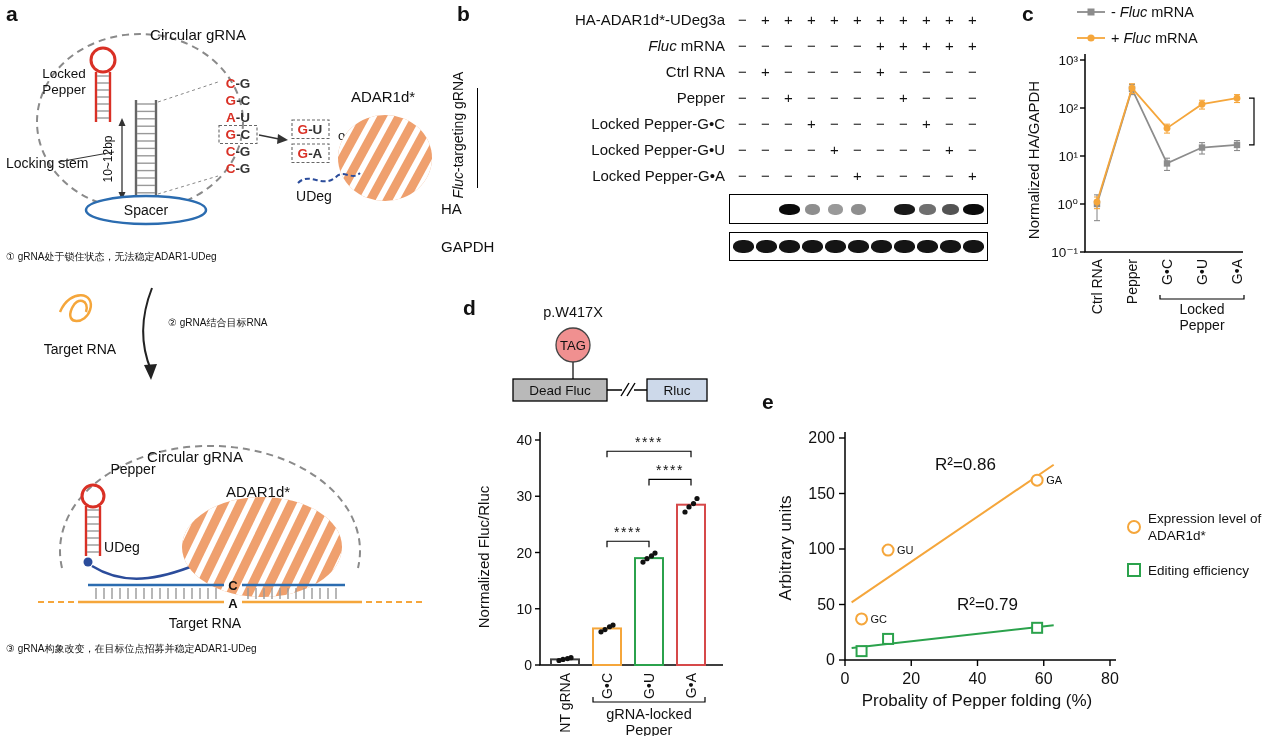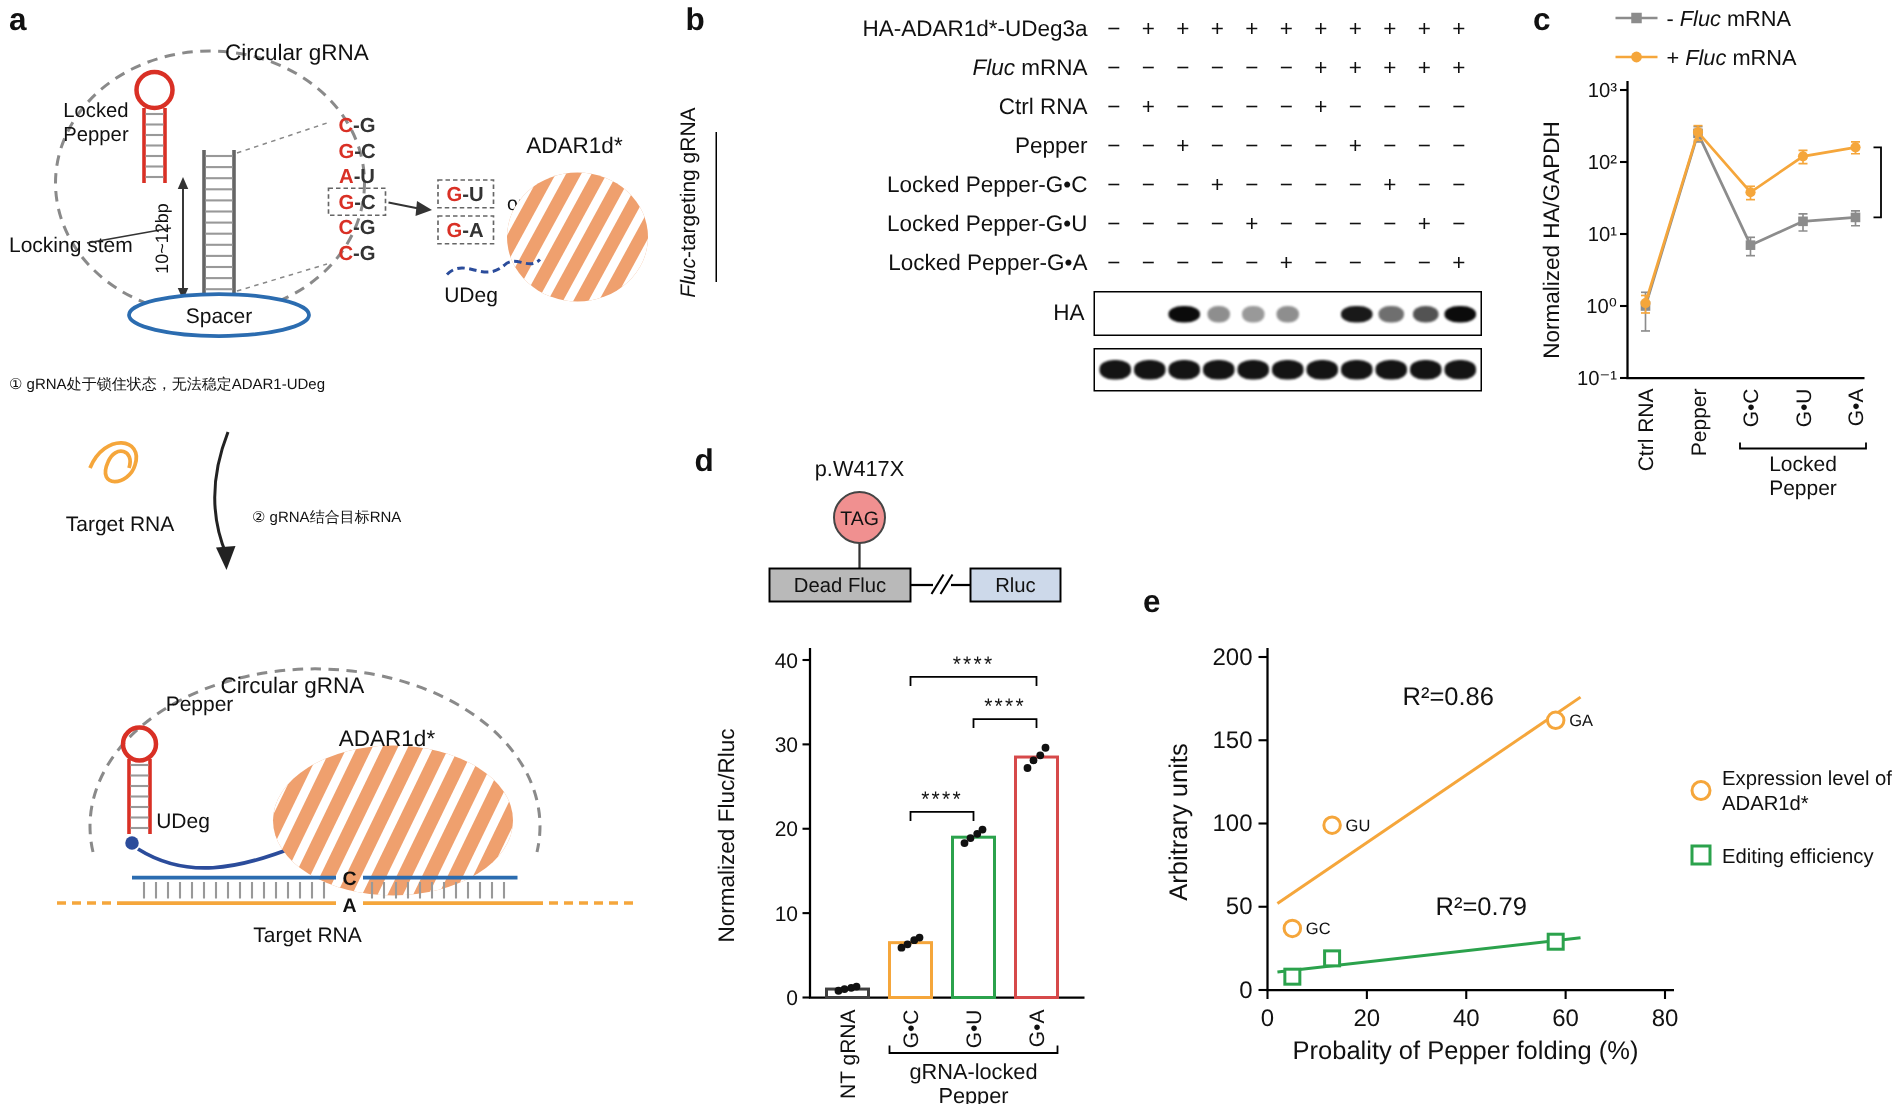--- a/index.html
+++ b/index.html
@@ -9,21 +9,21 @@
   svg{position:absolute;overflow:visible}
   svg text{fill:#111}
   #panel-b{position:absolute;left:441px;top:0;width:560px;height:292px;font-size:15px}
   #b-rows{position:absolute;left:0;top:6px}
   .b-row{display:flex;align-items:center;height:26px}
   .b-label{width:290px;text-align:right;padding-right:6px;white-space:nowrap}
   .b-cells{display:flex}
   .b-cell{width:23px;text-align:center;font-weight:500}
   .b-bracket-line{position:absolute;left:36px;top:88px;height:100px;border-left:1.5px solid #000}
   .b-bracket-text{position:absolute;left:-58px;top:127px;width:150px;text-align:center;font-size:14px;white-space:nowrap;transform:rotate(-90deg);transform-origin:center}
-  .blot-name{position:absolute;left:0;width:282px;text-align:right;font-size:15px}
+  .blot-name{position:absolute;left:0;width:282px;text-align:left;font-size:15px}
   .blot-box{position:absolute;border:1.5px solid #000;background:#fff}
   .band{position:absolute;background:#0b0b0b;border-radius:45%;filter:blur(0.7px)}
   .step-text{position:absolute;font-size:10px;width:446px;line-height:1.4}
 </style>
 </head>
 <body>
 
 <div id="fig">
 
   <div class="plabel" style="left:6px;top:2px">a</div>
@@ -202,21 +202,22 @@
         <line x1="336" y1="588" x2="336" y2="599" stroke="#999" stroke-width="1.4"></line>
       </g>
     <line x1="78" y1="602" x2="224" y2="602" stroke="#F5A63B" stroke-width="2.5"></line>
     <line x1="242" y1="602" x2="362" y2="602" stroke="#F5A63B" stroke-width="2.5"></line>
     <line x1="38" y1="602" x2="74" y2="602" stroke="#F5A63B" stroke-width="2.2" stroke-dasharray="6 4"></line>
     <line x1="366" y1="602" x2="424" y2="602" stroke="#F5A63B" stroke-width="2.2" stroke-dasharray="6 4"></line>
     <text x="233" y="608" text-anchor="middle" font-size="13" font-weight="bold" fill="#E8940C">A</text>
     <text x="205" y="628" text-anchor="middle" font-size="14">Target RNA</text>
   </svg>
   <div class="step-text" style="left:6px;top:250px">① gRNA处于锁住状态，无法稳定ADAR1-UDeg</div>
-  <div class="step-text" style="left:168px;top:339px;width:270px">② gRNA结合目标RNA</div>
+  <div class="step-text" style="left:168px;top:316px;width:270px">② gRNA结合目标RNA</div>
+  <div class="step-text" style="left:6px;top:642px">③ gRNA构象改变，在目标位点招募并稳定ADAR1-UDeg</div>
 
   <div id="panel-b">
     <div id="b-rows">
         <div class="b-row">
           <div class="b-label"><span>HA-ADAR1d*-UDeg3a</span></div>
           <div class="b-cells">
             <span class="b-cell">−</span>
             <span class="b-cell">+</span>
             <span class="b-cell">+</span>
             <span class="b-cell">+</span>
@@ -332,20 +333,21 @@
     <div class="blot-box" id="blot-0" style="left:288px;top:194px;width:259px;height:30px">
         <div class="band" style="left: 49px; top: 8.5px; width: 21px; height: 11px; opacity: 1;"></div>
         <div class="band" style="left: 74.88px; top: 8.5px; width: 15.24px; height: 11px; opacity: 0.46;"></div>
         <div class="band" style="left: 98.12px; top: 8.5px; width: 14.76px; height: 11px; opacity: 0.415;"></div>
         <div class="band" style="left: 120.88px; top: 8.5px; width: 15.24px; height: 11px; opacity: 0.46;"></div>
         <div class="band" style="left: 164.32px; top: 8.5px; width: 20.36px; height: 11px; opacity: 0.94;"></div>
         <div class="band" style="left: 189.2px; top: 8.5px; width: 16.6px; height: 11px; opacity: 0.5875;"></div>
         <div class="band" style="left: 211.6px; top: 8.5px; width: 17.8px; height: 11px; opacity: 0.7;"></div>
         <div class="band" style="left: 233px; top: 8.5px; width: 21px; height: 11px; opacity: 1;"></div>
       </div>
+    <div class="blot-name" style="top:232px;height:29px;line-height:29px">GAPDH</div>
     <div class="blot-box" id="blot-1" style="left:288px;top:232px;width:259px;height:29px">
         <div class="band" style="left: 3.2px; top: 7px; width: 20.6px; height: 13px; opacity: 0.9625;"></div>
         <div class="band" style="left: 26.2px; top: 7px; width: 20.6px; height: 13px; opacity: 0.9625;"></div>
         <div class="band" style="left: 49.2px; top: 7px; width: 20.6px; height: 13px; opacity: 0.9625;"></div>
         <div class="band" style="left: 72.2px; top: 7px; width: 20.6px; height: 13px; opacity: 0.9625;"></div>
         <div class="band" style="left: 95.2px; top: 7px; width: 20.6px; height: 13px; opacity: 0.9625;"></div>
         <div class="band" style="left: 118.2px; top: 7px; width: 20.6px; height: 13px; opacity: 0.9625;"></div>
         <div class="band" style="left: 141.2px; top: 7px; width: 20.6px; height: 13px; opacity: 0.9625;"></div>
         <div class="band" style="left: 164.2px; top: 7px; width: 20.6px; height: 13px; opacity: 0.9625;"></div>
         <div class="band" style="left: 187.2px; top: 7px; width: 20.6px; height: 13px; opacity: 0.9625;"></div>

